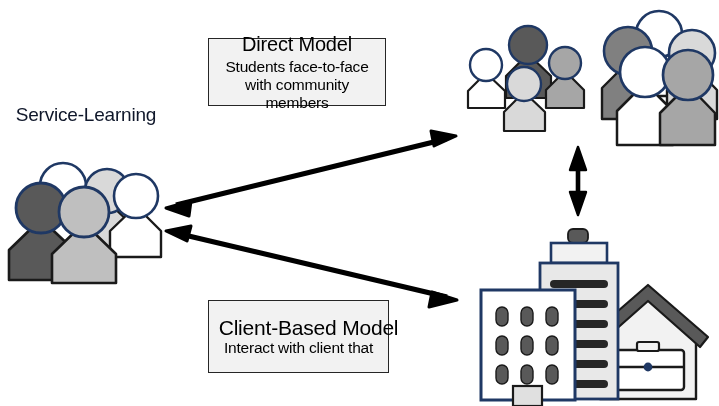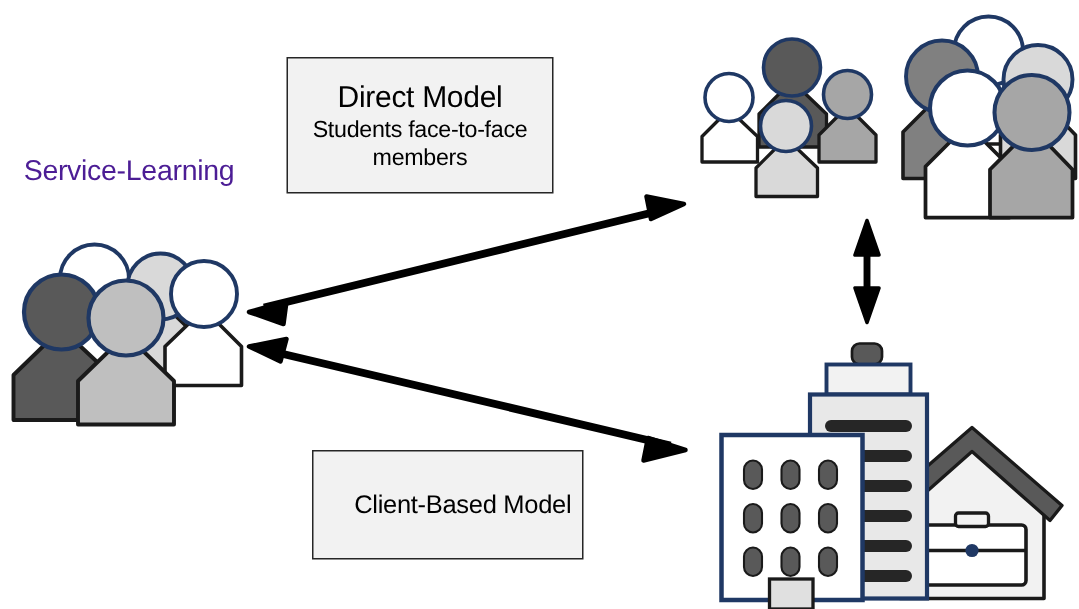--- a/index.html
+++ b/index.html
@@ -46,45 +46,45 @@
     white-space: nowrap;
   }
   .tb-line {
     font-size: 15.5px;
     font-weight: 400;
     line-height: 1.18;
     letter-spacing: -0.2px;
     white-space: nowrap;
   }
   #box-direct {
-    left: 191px;
+    left: 208px;
     top: 38px;
     width: 178px;
-    height: 91px;
+    height: 68px;
     padding-top: 2px;
   }
   #box-direct .tb-title { margin-bottom: 2px; }
   #box-client {
     left: 208px;
     top: 300px;
     width: 181px;
     height: 73px;
   }
-  #box-client .tb-title { font-size: 17px; margin-left: 20px; }
+  #box-client .tb-title { font-size: 21px; margin-left: 20px; }
 
   
   #students-label {
     position: absolute;
     left: 2px;
     top: 103px;
     width: 168px;
     text-align: center;
     font-size: 19px;
     line-height: 1.22;
-    color: #4c1d95;
+    color: #0f172a;
     letter-spacing: -0.2px;
   }
   #students-label .sl-line { display: block; white-space: nowrap; }
 </style>
 </head>
 <body>
 
 <div id="canvas">
 
   <svg class="layer" viewBox="0 0 719 406">
@@ -220,20 +220,22 @@
     </g>
   </svg>
 
   <div id="students-label">
     <span class="sl-line">Service-Learning</span>
   </div>
 
   <div class="textbox" id="box-direct">
     <div class="tb-title">Direct Model</div>
     <div class="tb-line">Students face-to-face</div>
+    <div class="tb-line">with community</div>
     <div class="tb-line">members</div>
   </div>
 
   <div class="textbox" id="box-client">
     <div class="tb-title">Client-Based Model</div>
+    <div class="tb-line">Interact with client that</div>
   </div>
 
 </div>
 
 </body></html>

